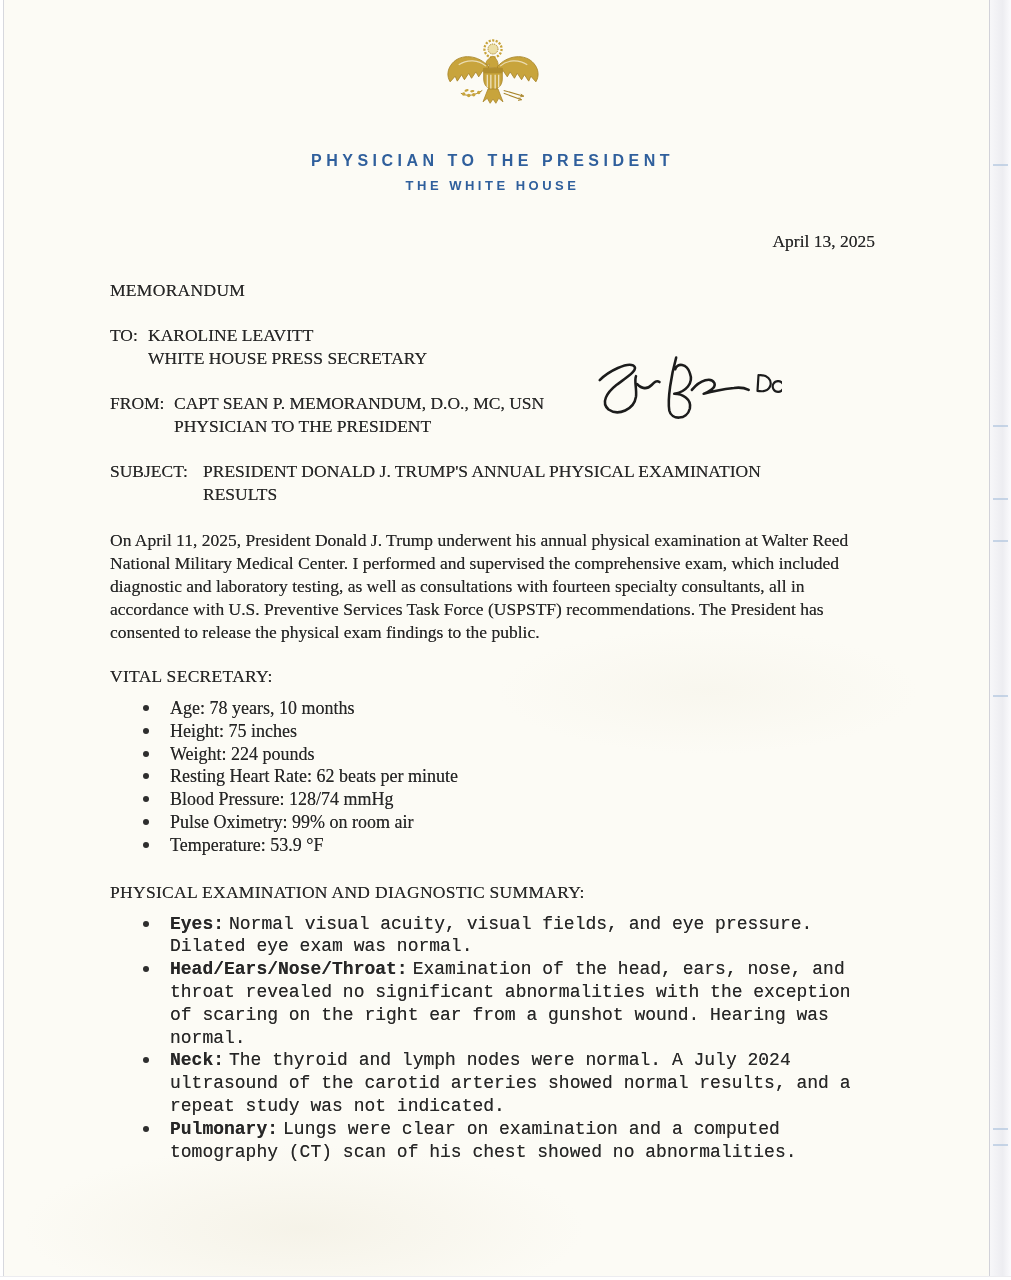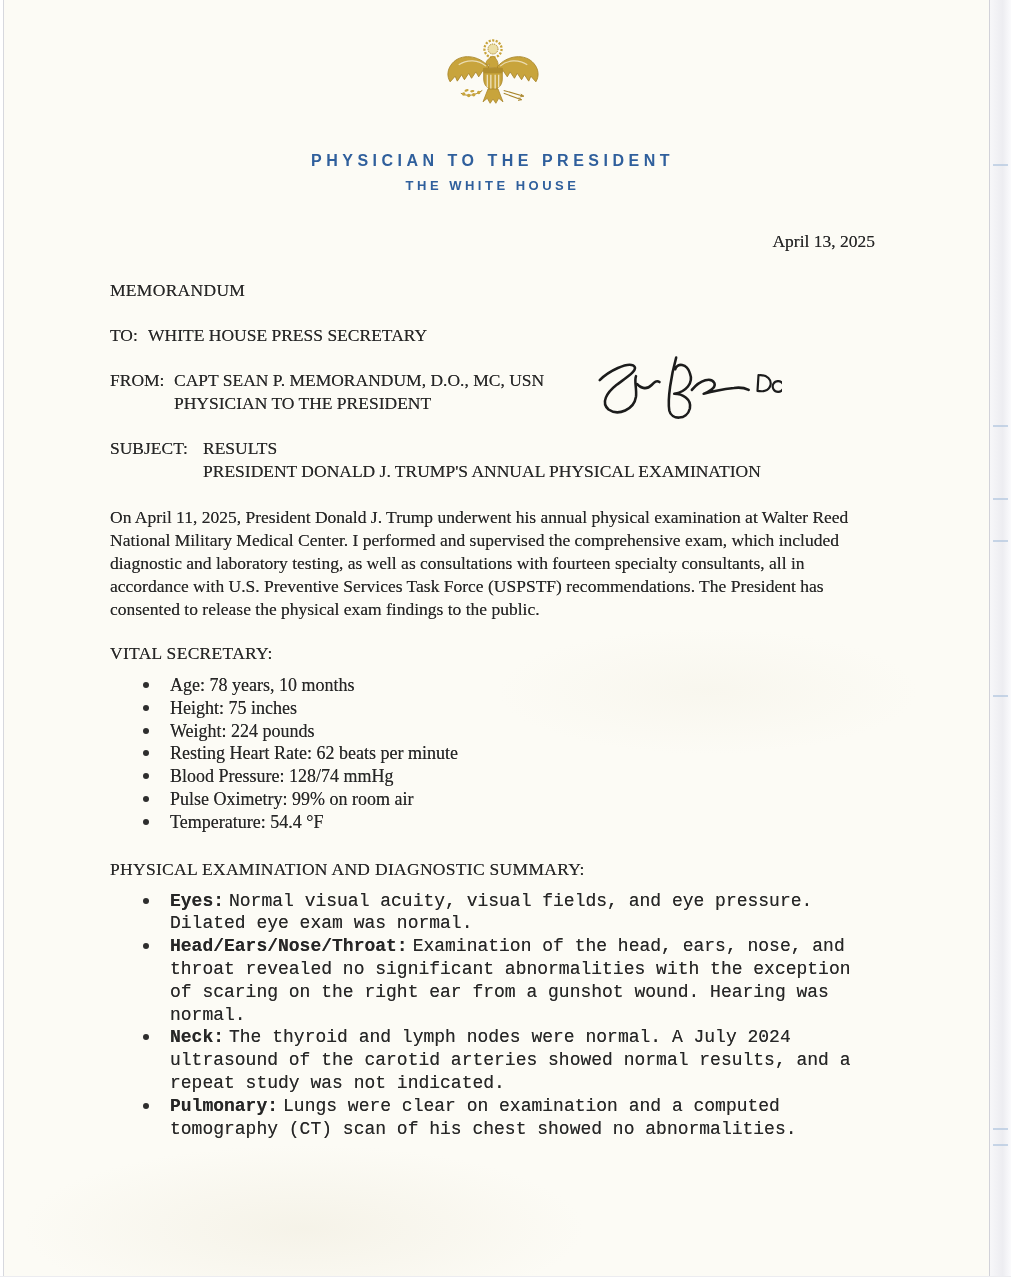--- a/index.html
+++ b/index.html
@@ -137,51 +137,52 @@
       <div class="lh-sub">THE WHITE HOUSE</div>
     </div>
 
     <div class="dateline">April 13, 2025</div>
 
     <div class="memorandum">MEMORANDUM</div>
 
     <div class="memo-row">
       <div class="memo-label to">TO:</div>
       <div class="memo-value">
+        <div>KAROLINE LEAVITT</div>
         <div>WHITE HOUSE PRESS SECRETARY</div>
       </div>
     </div>
 
     <div class="memo-row">
       <div class="memo-label from">FROM:</div>
       <div class="memo-value">
         <div>CAPT SEAN P. MEMORANDUM, D.O., MC, USN</div>
         <div>PHYSICIAN TO THE PRESIDENT</div>
       </div>
     </div>
 
     <div class="memo-row">
       <div class="memo-label subject">SUBJECT:</div>
       <div class="memo-value">
+        <div>PRESIDENT DONALD J. TRUMP'S ANNUAL PHYSICAL EXAMINATION</div>
         <div>RESULTS</div>
-        <div>PRESIDENT DONALD J. TRUMP'S ANNUAL PHYSICAL EXAMINATION</div>
       </div>
     </div>
 
     <div class="body-par">On April 11, 2025, President Donald J. Trump underwent his annual physical examination at Walter Reed National Military Medical Center.  I performed and supervised the comprehensive exam, which included diagnostic and laboratory testing, as well as consultations with fourteen specialty consultants, all in accordance with U.S. Preventive Services Task Force (USPSTF) recommendations. The President has consented to release the physical exam findings to the public.</div>
 
     <div class="section-head">VITAL SECRETARY:</div>
     <ul class="doc-list">
       <li><span class="dot"></span><span>Age: 78 years, 10 months</span></li>
       <li><span class="dot"></span><span>Height: 75 inches</span></li>
       <li><span class="dot"></span><span>Weight: 224 pounds</span></li>
       <li><span class="dot"></span><span>Resting Heart Rate: 62 beats per minute</span></li>
       <li><span class="dot"></span><span>Blood Pressure: 128/74 mmHg</span></li>
       <li><span class="dot"></span><span>Pulse Oximetry: 99% on room air</span></li>
-      <li><span class="dot"></span><span>Temperature: 54.4 °F</span></li>
+      <li><span class="dot"></span><span>Temperature: 53.9 °F</span></li>
     </ul>
 
     <div class="section-head exam">PHYSICAL EXAMINATION AND DIAGNOSTIC SUMMARY:</div>
     <ul class="doc-list exam-list">
       <li><span class="dot"></span><span class="lead">Eyes:</span><span>Normal visual acuity, visual fields, and eye pressure. Dilated eye exam was normal.</span></li>
       <li><span class="dot"></span><span class="lead">Head/Ears/Nose/Throat:</span><span>Examination of the head, ears, nose, and throat revealed no significant abnormalities with the exception of scaring on the right ear from a gunshot wound.  Hearing was normal.</span></li>
       <li><span class="dot"></span><span class="lead">Neck:</span><span>The thyroid and lymph nodes were normal.  A July 2024 ultrasound of the carotid arteries showed normal results, and a repeat study was not indicated.</span></li>
       <li><span class="dot"></span><span class="lead">Pulmonary:</span><span>Lungs were clear on examination and a computed tomography (CT) scan of his chest showed no abnormalities.</span></li>
     </ul>
 

